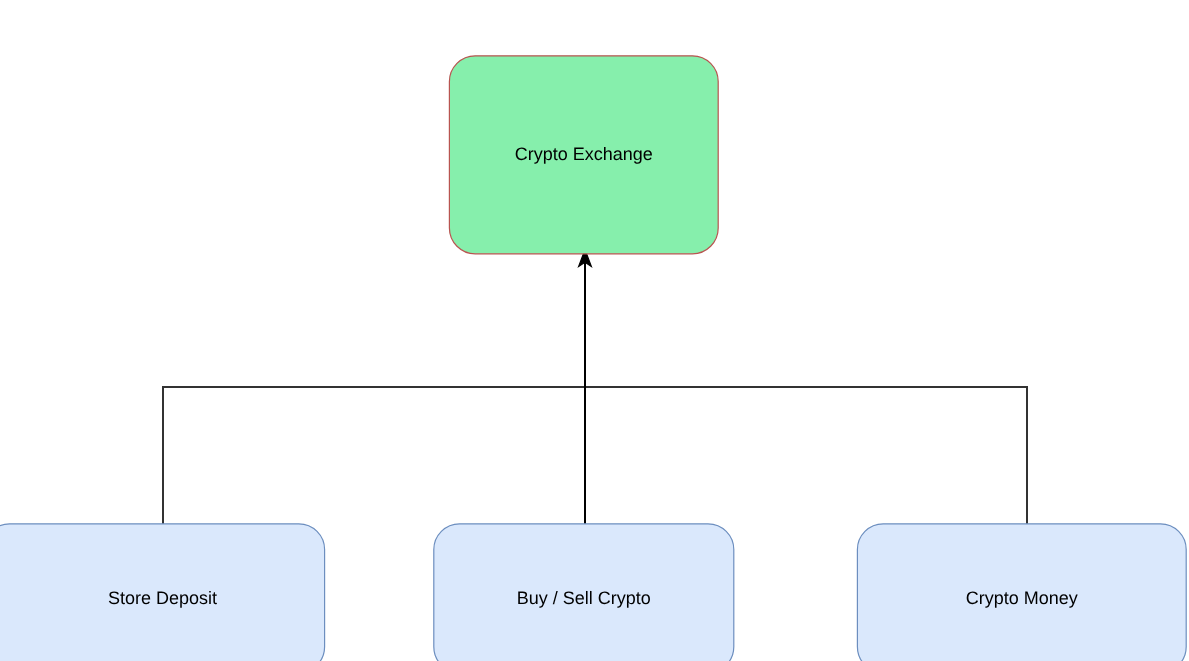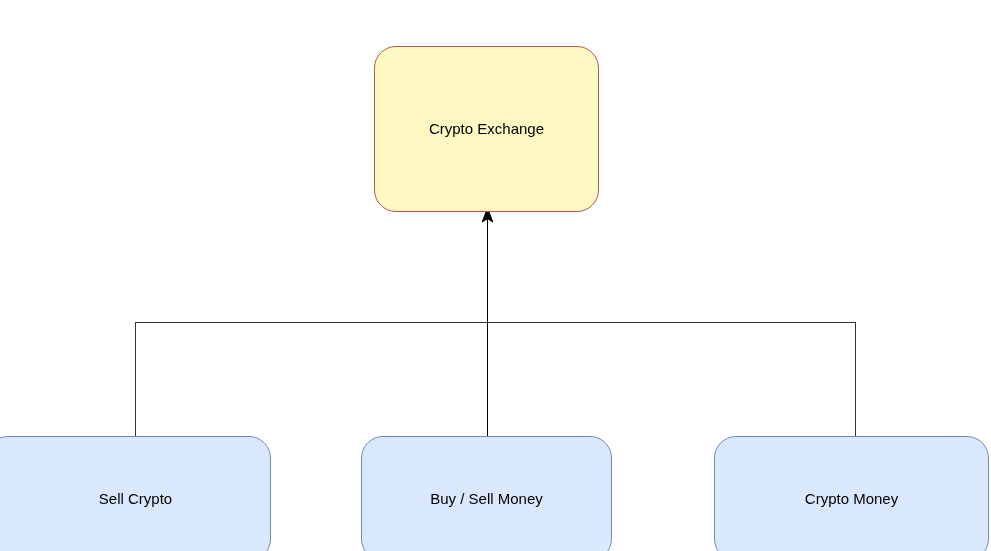--- a/index.html
+++ b/index.html
@@ -34,21 +34,21 @@
     color: #000000;
     border-radius: 22px;
     border-style: solid;
     border-width: 1.4px;
   }
   #node-crypto-exchange {
     left: 374px;
     top: 46px;
     width: 225px;
     height: 166px;
-    background: #fef9c3;
+    background: #86efac;
     border-color: #b85450;
   }
   #node-store-crypto {
     left: -14px;
     top: 436px;
     width: 285px;
     height: 125px;
     background: #dae8fc;
     border-color: #6c8ebf;
   }
@@ -88,22 +88,22 @@
   <path d="M 487.5 437 L 487.5 219" fill="none" stroke="#000000" stroke-width="1.8" shape-rendering="crispEdges"></path>
 
   <polygon points="487.5,208 482.2,222 487.5,218.6 492.8,222" fill="#000000" stroke="#000000" stroke-width="1"></polygon>
 </svg>
 
 <div class="node" id="node-crypto-exchange">
   <span class="node-label">Crypto Exchange</span>
 </div>
 
 <div class="node" id="node-store-crypto">
-  <span class="node-label">Sell Crypto</span>
+  <span class="node-label">Store Deposit</span>
 </div>
 
 <div class="node" id="node-buy-sell-crypto">
-  <span class="node-label">Buy / Sell Money</span>
+  <span class="node-label">Buy / Sell Crypto</span>
 </div>
 
 <div class="node" id="node-deposit-money">
   <span class="node-label">Crypto Money</span>
 </div>
 
 </body></html>

